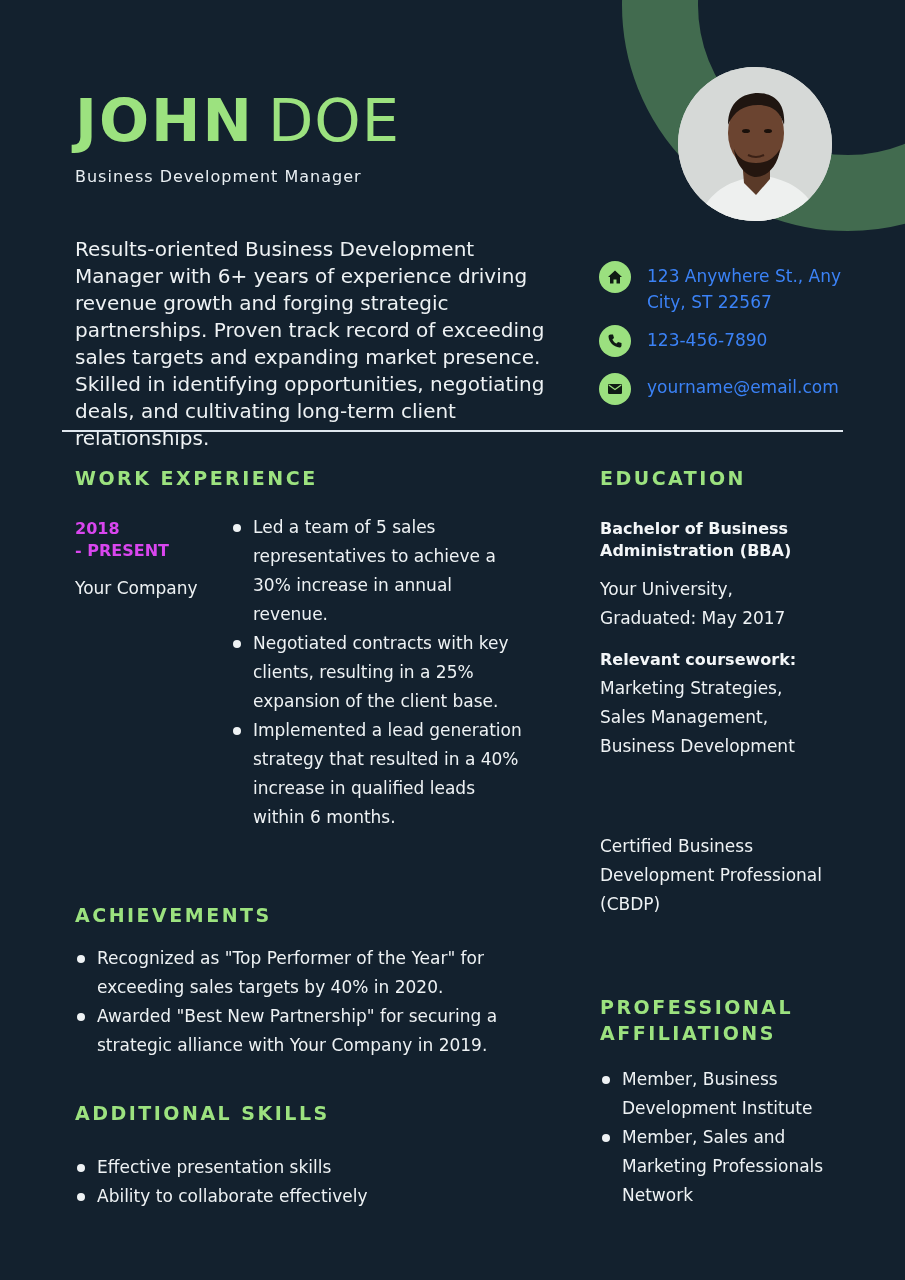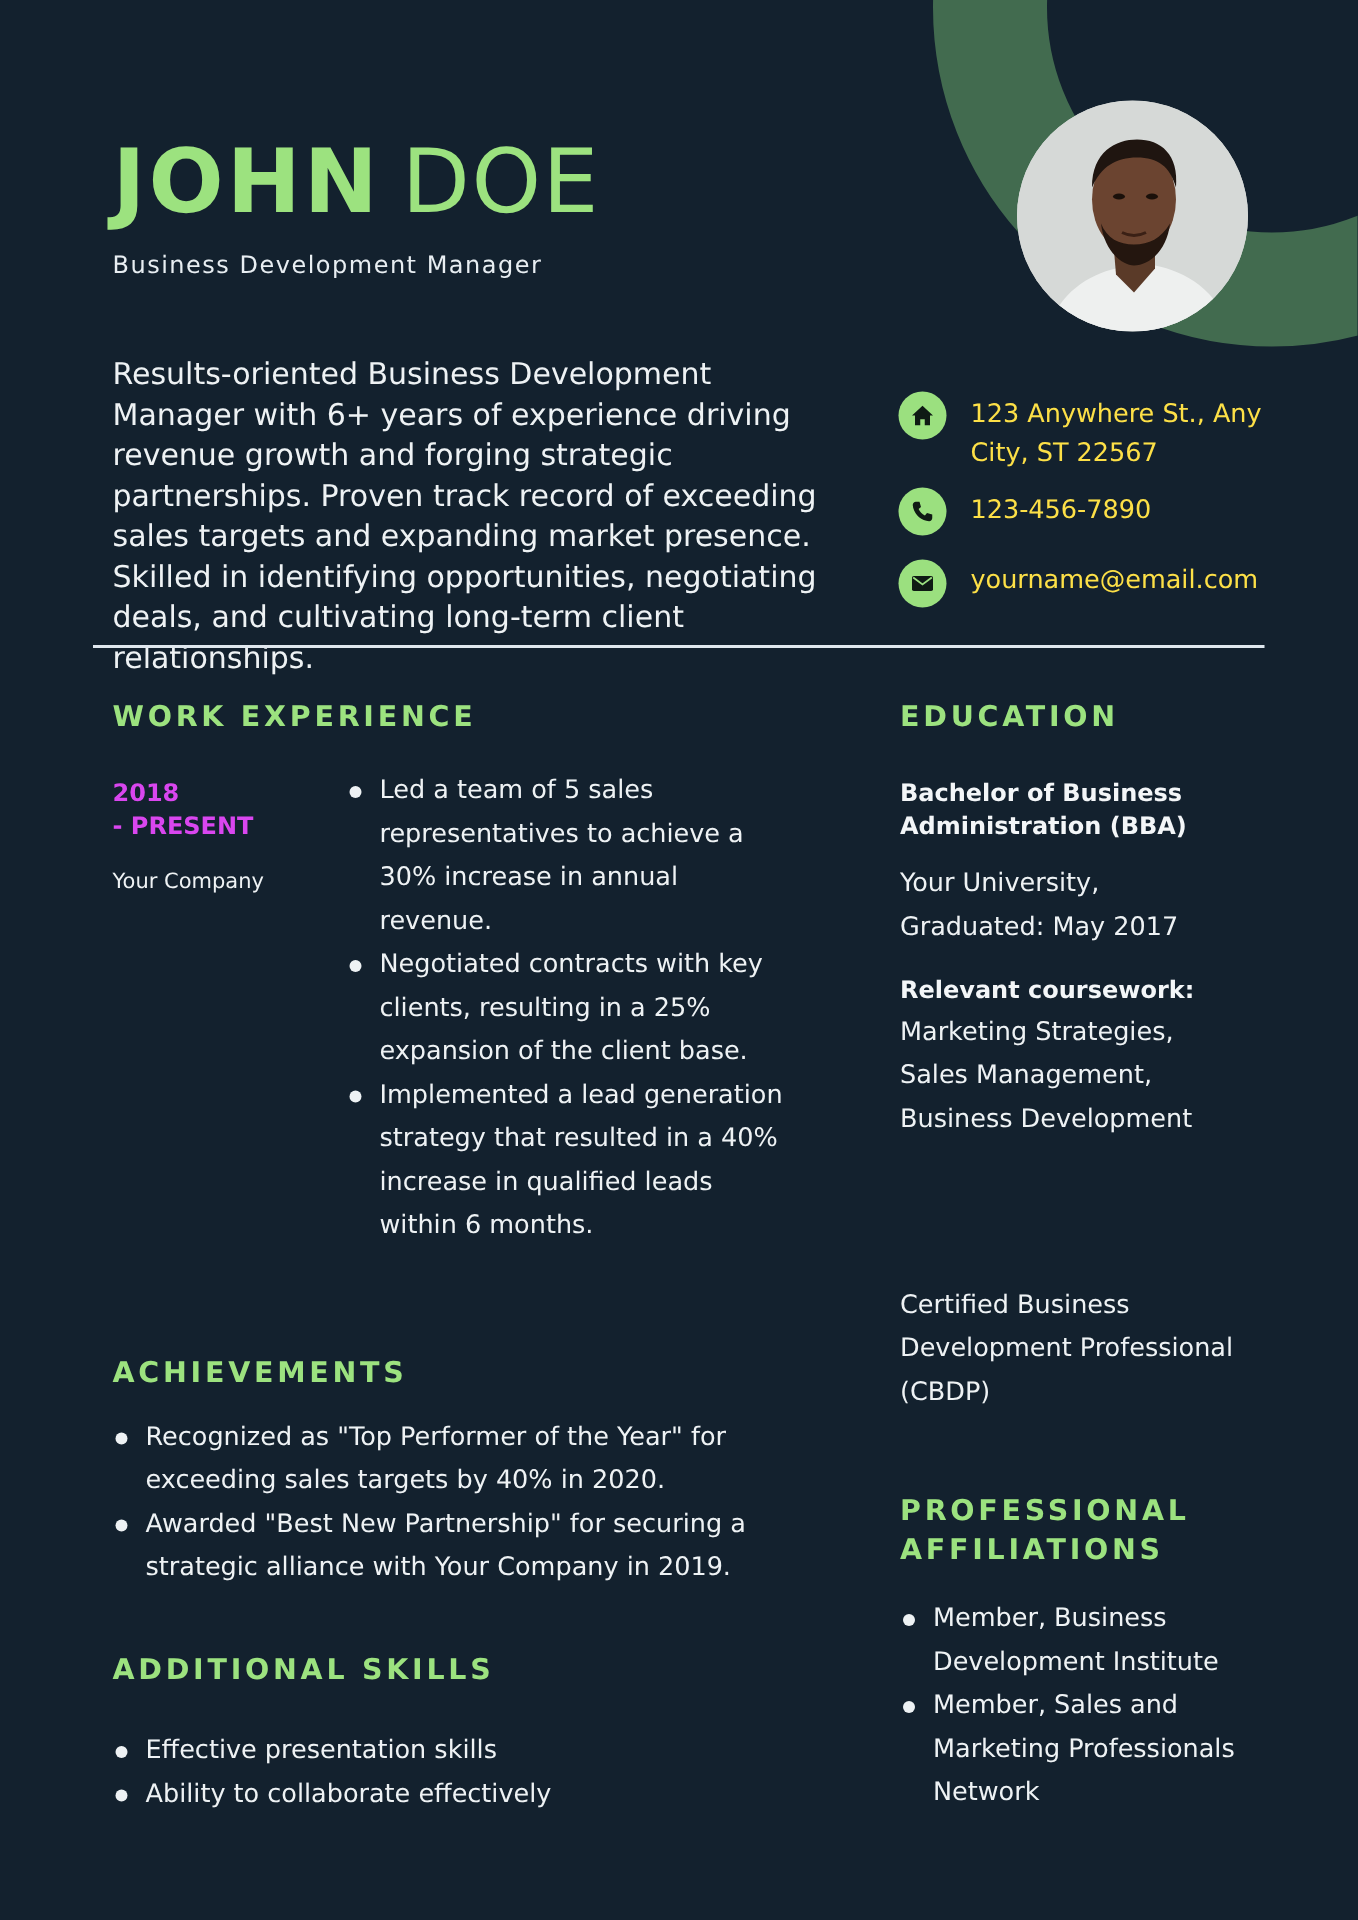--- a/index.html
+++ b/index.html
@@ -70,21 +70,21 @@
   .contact .icon-circ {
     width: 32px; height: 32px; border-radius: 50%;
     background: #9be07f;
     display: flex; align-items: center; justify-content: center;
     flex: none;
   }
   .contact .ctext {
     margin-left: 16px;
     font-size: 17px;
     line-height: 26px;
-    color: #fde047;
+    color: #3b82f6;
   }
   .contact.addr { height: 64px; }
   .contact.addr .icon-circ { margin-top: 0; }
   .contact.addr .ctext { margin-top: 2px; }
   .contact.phone { height: 48px; }
   .contact.phone .ctext { margin-top: 2px; }
   .contact.email .ctext { margin-top: 1px; }
 
   .divider {
     position: absolute;
@@ -106,21 +106,21 @@
 
   .body-text { font-size: 17px; line-height: 29px; color: #eef2f4; }
 
   
   .we-date {
     position: absolute; left: 75px; top: 518px;
     font-size: 16px; font-weight: bold; line-height: 22px; color: #d946ef;
   }
   .we-company {
     position: absolute; left: 75px; top: 575px;
-    font-size: 14px; line-height: 26px; color: #eef2f4; white-space: nowrap;
+    font-size: 17px; line-height: 26px; color: #eef2f4; white-space: nowrap;
   }
   ul.bullets { list-style: none; }
   ul.bullets li { position: relative; padding-left: 22px; }
   ul.bullets li::before {
     content: ""; position: absolute; left: 2px; top: 11px;
     width: 8px; height: 8px; border-radius: 50%; background: #eef2f4;
   }
   .we-list { position: absolute; left: 231px; top: 513px; width: 300px; }
 
   .ach-list { position: absolute; left: 75px; top: 944px; width: 450px; }
@@ -134,21 +134,21 @@
   .edu-school {
     position: absolute; left: 600px; top: 575px; width: 260px;
   }
   .edu-course-label {
     position: absolute; left: 600px; top: 648px;
     font-size: 16px; font-weight: bold; line-height: 24px; color: #f3f6f8; white-space: nowrap;
   }
   .edu-course {
     position: absolute; left: 600px; top: 674px; width: 260px;
   }
-  .cert-text { position: absolute; left: 600px; top: 856px; width: 250px; }
+  .cert-text { position: absolute; left: 600px; top: 832px; width: 250px; }
   .aff-list { position: absolute; left: 600px; top: 1065px; width: 260px; }
 </style>
 </head>
 <body>
 
 <div class="page">
 
   <div class="ring"></div>
 
   <div class="photo">

